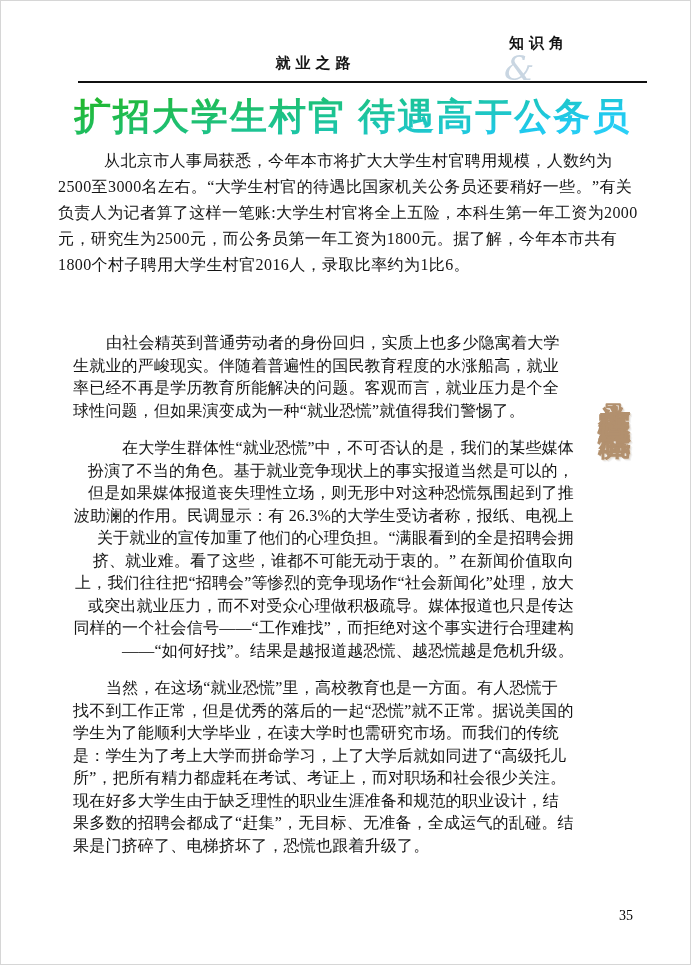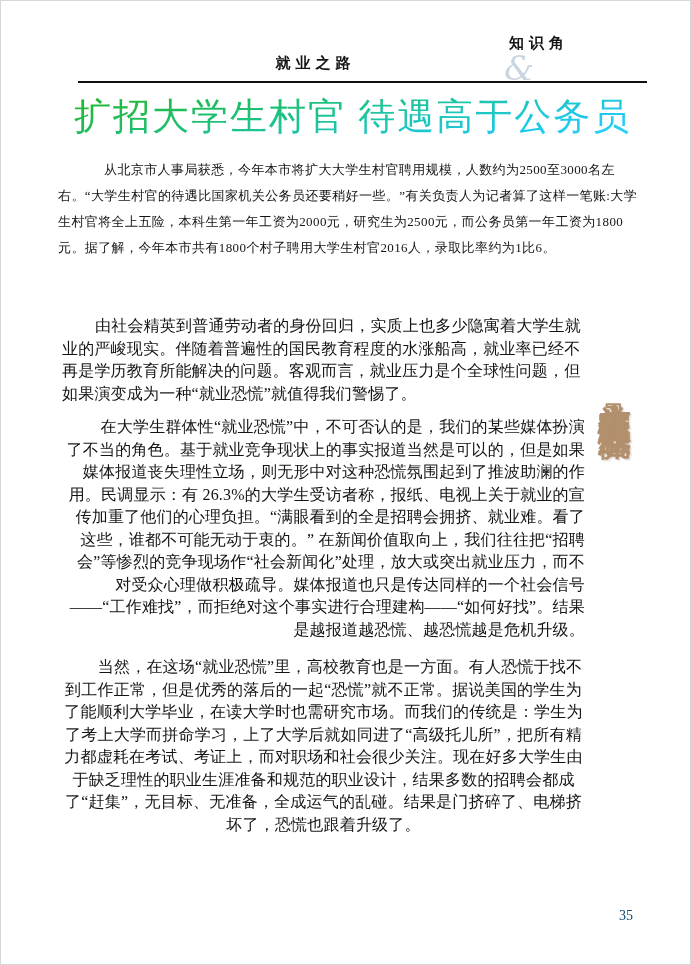--- a/index.html
+++ b/index.html
@@ -44,56 +44,56 @@
   }
   .header-rule {
     margin: 7px 43px 0 68px;
     border-bottom: 2px solid #101010;
   }
   
   .article-title {
     margin: 11px 0 0 73px;
     font-size: 37px;
     line-height: 46px;
-    font-weight: normal;
+    font-weight: bold;
     letter-spacing: 2px;
     white-space: nowrap;
     color: #19b979;
   }
   @supports (-webkit-background-clip: text) {
     .article-title {
       background: linear-gradient(168deg, #21b830 6%, #1cc49a 45%, #1fc9ee 75%, #36d6ff 100%);
       -webkit-background-clip: text;
       background-clip: text;
       color: transparent;
     }
   }
   .para { margin: 0 45px 0 57px; }
   .para-loose {
-    margin-top: 17px;
-    font-size: 13px;
+    margin-top: 8px;
+    font-size: 16px;
     line-height: 26px;
     text-indent: 46px;
     letter-spacing: 0.4px;
   }
   .para-tight {
     font-size: 16px;
     line-height: 22px;
     text-indent: 33px;
     letter-spacing: 0.2px;
   }
   .p2 { margin-top: 24px; }
   
   .article2 {
     margin: 54px 0 0 57px;
     width: 531px;
   }
-  .article2 .para-tight { margin: 4px; line-height: 22.5px; }
+  .article2 .para-tight { margin: 15px; line-height: 22.5px; }
   .p4 { margin-top: 11px !important; text-align: right; }
-  .p5 { margin-top: 15px !important; text-align: center; }
+  .p5 { margin-top: 15px !important; }
   .vertical-title {
     position: absolute;
     top: 377px;
     left: 592px;
     height: 500px;
     writing-mode: vertical-rl;
     text-orientation: upright;
     font-size: 32px;
     line-height: 44px;
     letter-spacing: 2px;
@@ -101,21 +101,21 @@
     color: #b2906e;
     text-shadow: 1px 1px 0 #e6ddd2, 2px 2px 1px #efefef;
     font-family: "DejaVu Serif", serif;
   }
   
   .page-number {
     position: absolute;
     right: 57px;
     bottom: 40px;
     font-size: 14px;
-    color: #0c4a6e;
+    color: #000000;
   }
 </style>
 </head>
 <body>
 
 <div class="page">
 
   <div class="header">
     <div class="header-topic">知识角</div>
     <span class="header-ornament">&amp;</span>

